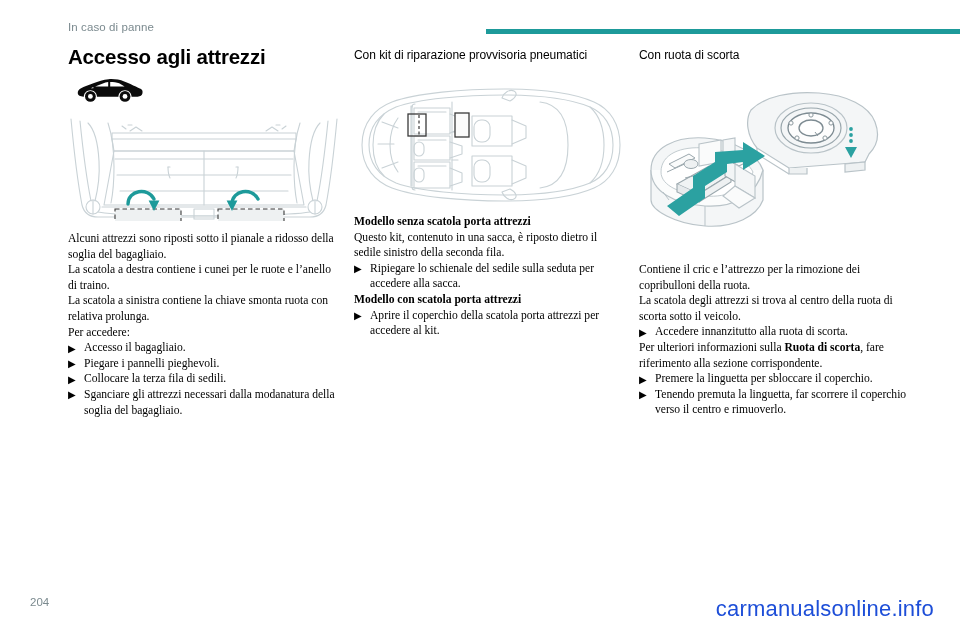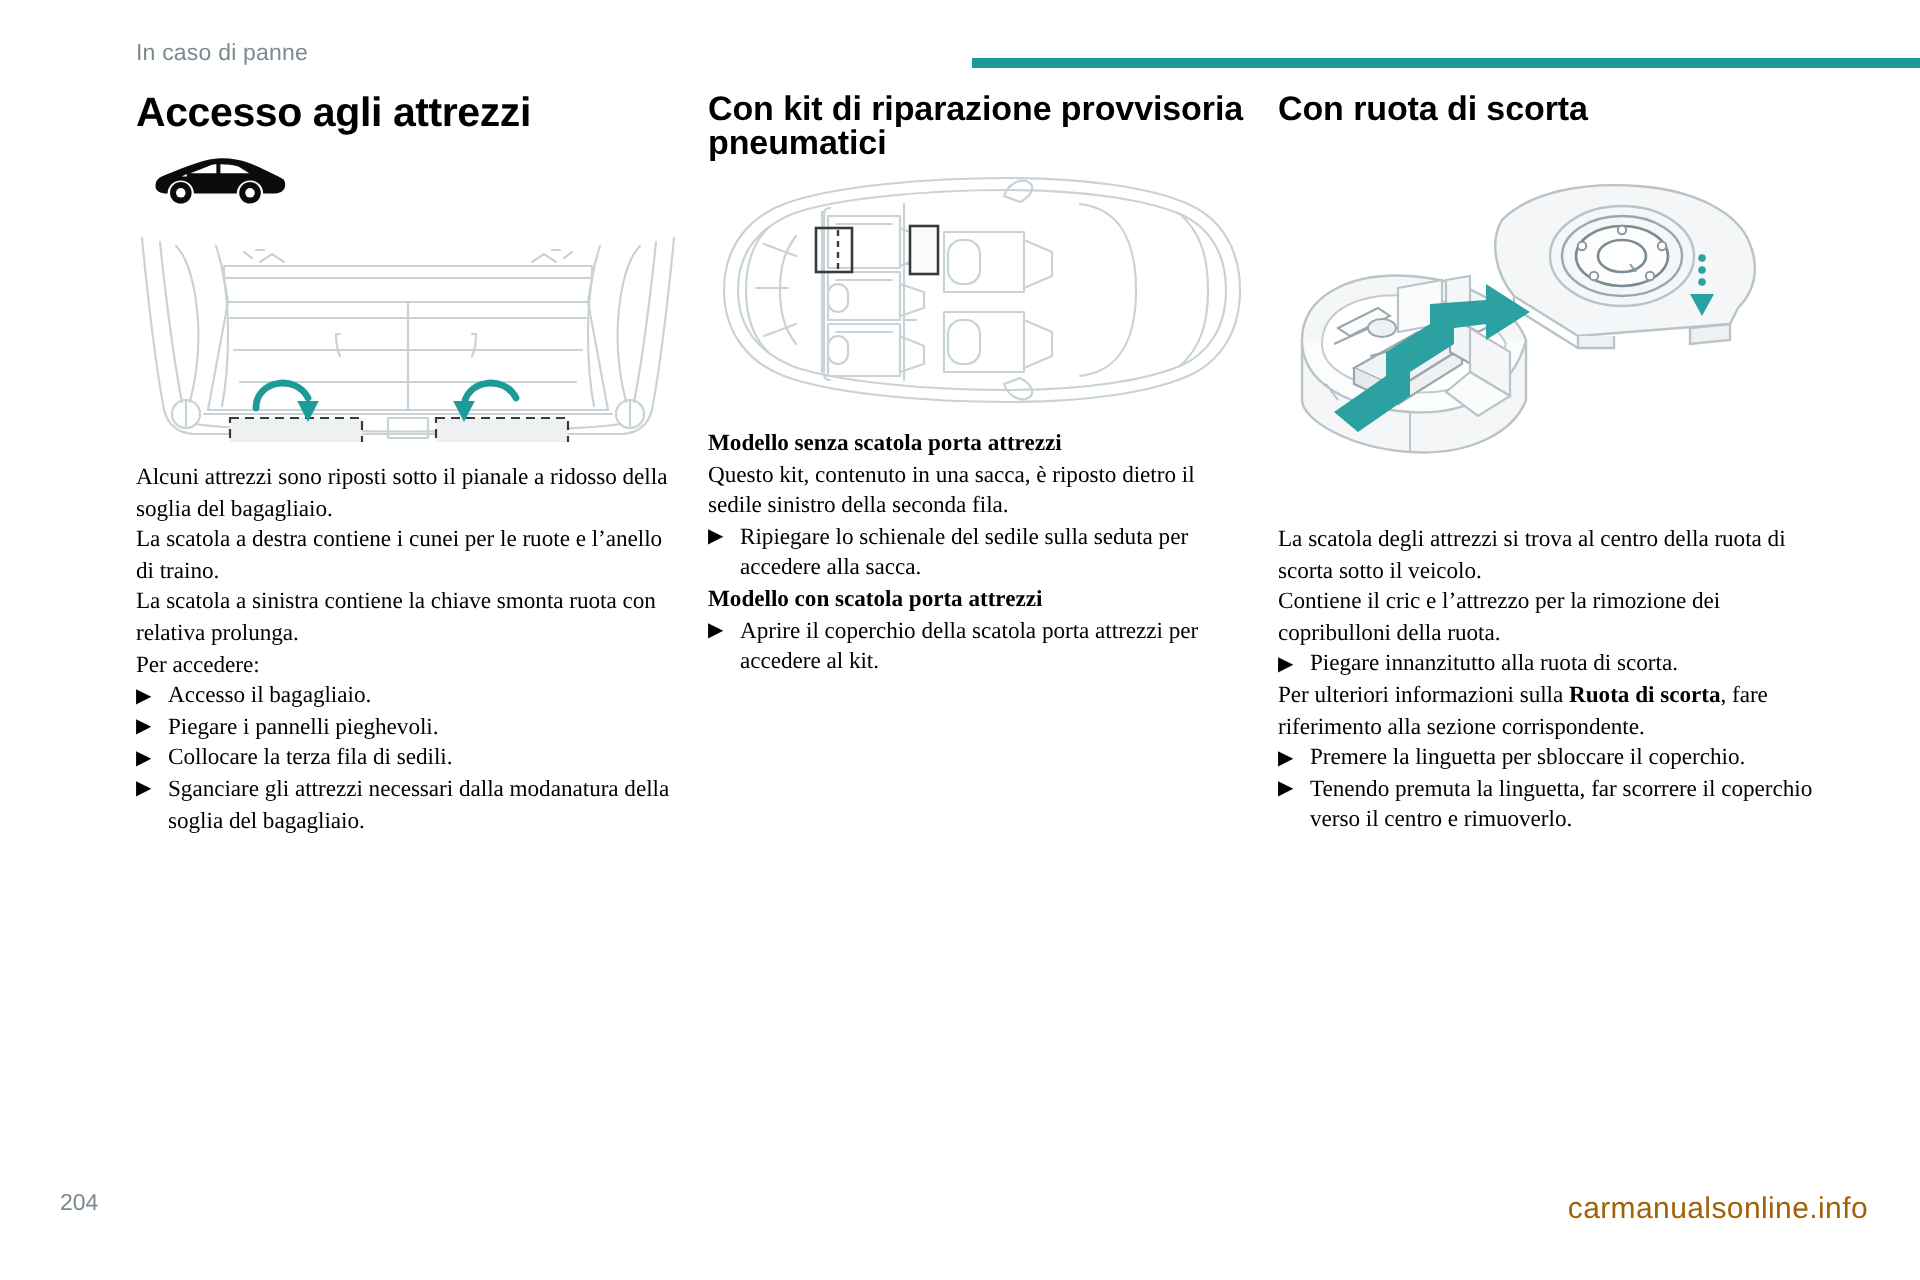--- a/index.html
+++ b/index.html
@@ -60,22 +60,22 @@
   #col-3 { left: 639px; }
 
   .page-title {
     font-size: 20.5px;
     font-weight: bold;
     line-height: 25px;
     letter-spacing: -0.2px;
     margin: 0 0 6px 0;
   }
   .col-title {
-    font-size: 17px;
-    font-weight: bold;
+    font-size: 12px;
+    font-weight: normal;
     line-height: 16.5px;
     letter-spacing: -0.05px;
     margin: 3px 0 0 0;
     min-height: 33px;
   }
 
   
   .body-block {
     font-size: 11.6px;
     line-height: 15.6px;
@@ -116,22 +116,22 @@
     position: absolute;
     left: 30px;
     top: 0px;
     font-size: 11.5px;
     color: #7b8a8f;
   }
   #site-credit {
     position: absolute;
     right: 26px;
     top: 0px;
-    font-size: 15px;
-    color: #a16207;
+    font-size: 22px;
+    color: #1d4ed8;
     letter-spacing: 0.2px;
   }
 </style>
 </head>
 <body>
 
 <div id="header-bar">
   <div id="breadcrumb">In caso di panne</div>
   <div id="header-rule"></div>
 </div>
@@ -400,25 +400,25 @@
         </g>
 
         <g>
           <path d="M28,118 L54,100 L54,88 L76,74 L76,64 L104,62 L104,54
                    L126,68 L104,82 L104,74 L88,76 L88,84 L66,98 L66,110 L40,128 Z" fill="#2ba1a1"></path>
         </g>
       </svg>
     </div>
 
     <div class="body-block">
+      <p class="para">Contiene il cric e l’attrezzo per la rimozione dei copribulloni della ruota.</p>
       <p class="para">La scatola degli attrezzi si trova al centro della ruota di scorta sotto il veicolo.</p>
-      <p class="para">Contiene il cric e l’attrezzo per la rimozione dei copribulloni della ruota.</p>
-      <p class="bullet">
-        <span class="arrow">▶</span>
-        <span>Piegare innanzitutto alla ruota di scorta.</span>
+      <p class="bullet">
+        <span class="arrow">▶</span>
+        <span>Accedere innanzitutto alla ruota di scorta.</span>
       </p>
       <p class="para"><span>Per ulteriori informazioni sulla </span><span class="emph">Ruota di scorta</span><span>, fare riferimento alla sezione corrispondente.</span></p>
       <p class="bullet">
         <span class="arrow">▶</span>
         <span>Premere la linguetta per sbloccare il coperchio.</span>
       </p>
       <p class="bullet">
         <span class="arrow">▶</span>
         <span>Tenendo premuta la linguetta, far scorrere il coperchio verso il centro e rimuoverlo.</span>
       </p>

